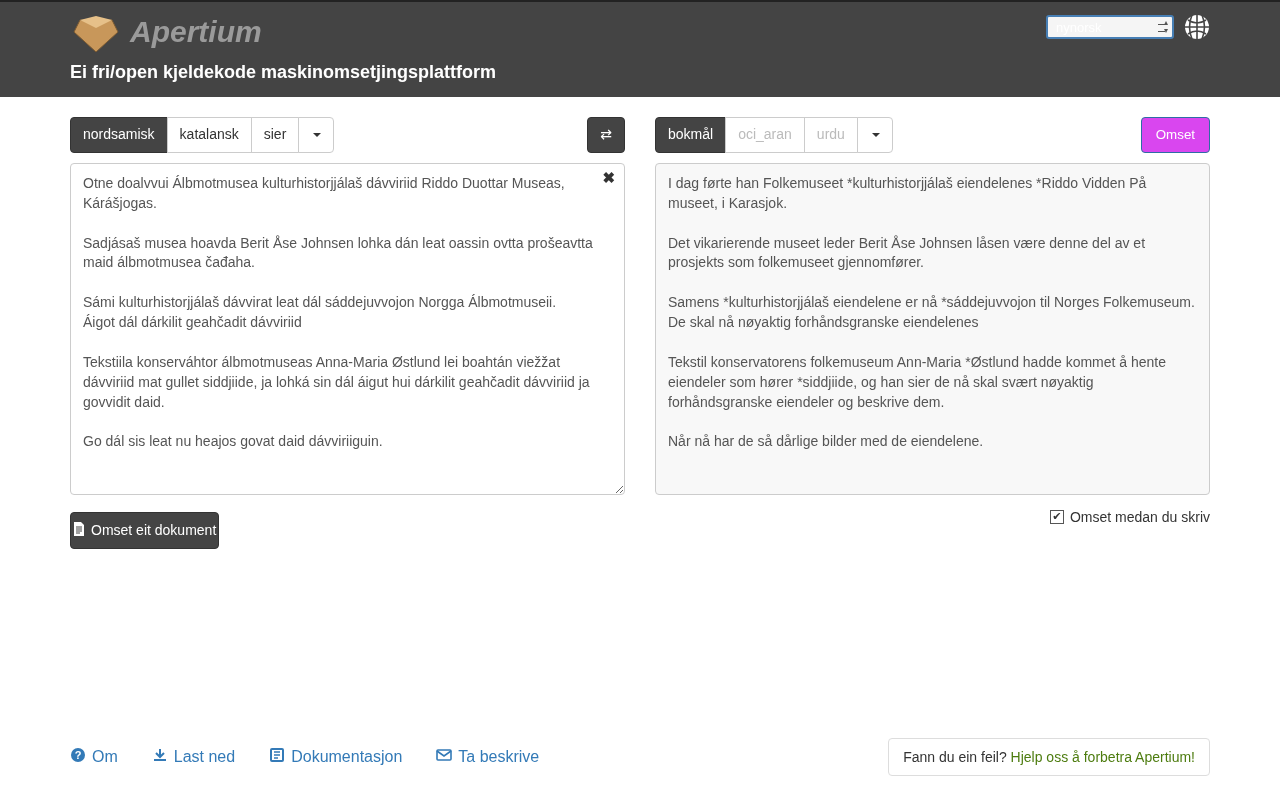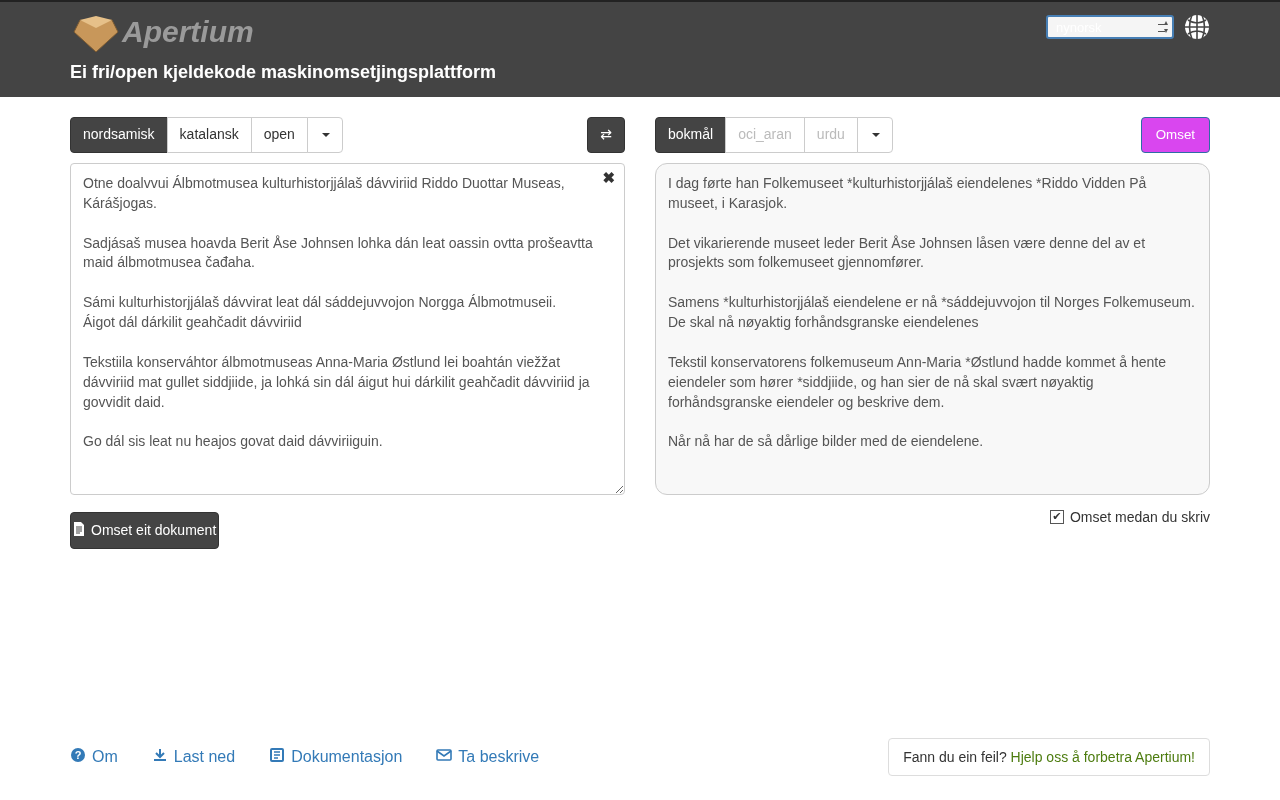--- a/index.html
+++ b/index.html
@@ -1,20 +1,20 @@
 <!DOCTYPE html>
 <html><head>
 <meta charset="utf-8">
 <style>
 * { box-sizing: border-box; margin: 0; padding: 0; }
 body { font-family: -apple-system, "Helvetica Neue", Helvetica, Arial, sans-serif; font-size: 14px; color: #333; background: #fff; }
 .navbar { background: #444; color: #fff; padding: 8px 0 14px 0; border-top: 2px solid #222; }
 .navbar-inner { max-width: 1170px; margin: 0 auto; padding: 0 15px; display: flex; justify-content: space-between; align-items: flex-start; }
 .logo-wrap { display: flex; flex-direction: column; }
-.logo-row { display: flex; align-items: center; gap: 0; }
+.logo-row { display: flex; align-items: center; gap: 8px; }
 .logo-box { width: 52px; height: 44px; position: relative; }
 .logo-box svg { width: 100%; height: 100%; }
 .logo-title { font-size: 30px; font-style: italic; font-weight: bold; color: #9a9a9a; line-height: 1; }
 .subtitle { font-size: 18px; font-weight: 600; color: #fff; margin-top: 8px; }
 .navbar-right { display: flex; align-items: center; gap: 10px; padding-top: 4px; }
 .lang-select { background: #f5f5f5; border: 2px solid #477fb5; border-radius: 3px; height: 24px; width: 128px; padding: 0 18px 0 8px; font-size: 13px; position: relative; display: flex; align-items: center; cursor: pointer; }
 .lang-select::after { content: ""; position: absolute; right: 6px; top: 4px; width: 8px; height: 14px; background: linear-gradient(#555,#555) 0 3px/7px 1px no-repeat, linear-gradient(#555,#555) 0 10px/7px 1px no-repeat; }
 .spinner-arrows { position:absolute; right:4px; top:2px; font-size:8px; line-height:8px; color:#555; display:flex; flex-direction:column; }
 .globe-icon { width: 26px; height: 26px; }
 .container { max-width: 1170px; margin: 0 auto; padding: 20px 15px; }
@@ -28,21 +28,21 @@
 .btn-group .btn:last-child { border-top-right-radius: 4px; border-bottom-right-radius: 4px; }
 .btn.active { background: #444; color: #fff; border-color: #333; }
 .btn.disabled { color: #bbb; cursor: default; }
 .btn-default { background: #444; color: #fff; border-color: #333; border-radius: 4px; }
 .btn-primary { background: #d946ef; color: #fff; border: 1px solid #2e6da4; border-radius: 4px; padding: 7px 14px; cursor: pointer; }
 .caret { display: inline-block; width: 0; height: 0; margin-left: 2px; vertical-align: middle; border-top: 4px solid; border-right: 4px solid transparent; border-left: 4px solid transparent; }
 .swap-icon { display: inline-block; font-size: 14px; }
 .textbox-wrap { position: relative; }
 textarea.src { width: 100%; height: 332px; border: 1px solid #ccc; border-radius: 4px; padding: 10px 24px 10px 12px; font-family: inherit; font-size: 14px; line-height: 1.42; resize: both; color: #555; }
 .clear-x { position: absolute; top: 6px; right: 10px; font-size: 15px; color: #333; cursor: pointer; font-weight: bold; }
-.output { width: 100%; height: 332px; border: 1px solid #ccc; border-radius: 12px; padding: 10px 12px; font-size: 14px; line-height: 1.42; background: #f8f8f8; overflow-y: auto; white-space: pre-wrap; color: #555; }
+.output { width: 100%; height: 332px; border: 1px solid #ccc; border-radius: 4px; padding: 10px 12px; font-size: 14px; line-height: 1.42; background: #f8f8f8; overflow-y: auto; white-space: pre-wrap; color: #555; }
 .below-row { margin-top: 14px; display: flex; justify-content: space-between; align-items: center; }
 .doc-btn { background: #444; color: #fff; border: 1px solid #333; border-radius: 4px; padding: 9px 2px; cursor: pointer; display: inline-flex; align-items: center; gap: 6px; font-size: 14px; }
 .check-wrap { display: flex; align-items: center; gap: 6px; font-size: 14px; }
 .checkbox { width: 14px; height: 14px; border: 1px solid #555; display: inline-flex; align-items: center; justify-content: center; font-size: 11px; line-height: 1; }
 .footer { position: fixed; bottom: 0; left: 0; right: 0; background: #fff; }
 .footer-inner { max-width: 1170px; margin: 0 auto; padding: 18px 15px 24px; display: flex; justify-content: space-between; align-items: center; }
 .footer-links { display: flex; gap: 34px; }
 .footer-link { color: #337ab7; font-size: 16px; text-decoration: none; display: inline-flex; align-items: center; gap: 6px; cursor: pointer; }
 .feedback-box { border: 1px solid #ddd; border-radius: 4px; padding: 10px 14px; font-size: 14px; }
 .feedback-box a { color: #4d7c0f; text-decoration: none; cursor: pointer; }
@@ -80,21 +80,21 @@
   </div>
 </div>
 
 <div class="container">
   <div class="row">
     <div class="col">
       <div class="toolbar">
         <div class="btn-group">
           <button class="btn active">nordsamisk</button>
           <button class="btn">katalansk</button>
-          <button class="btn">open</button>
+          <button class="btn">sier</button>
           <button class="btn">
               <span class="caret"></span>
             </button>
         </div>
         <button class="btn btn-default" style="border-radius:4px;">
           <span class="swap-icon">⇄</span>
         </button>
       </div>
       <div class="textbox-wrap">
         <textarea class="src" style="">Otne doalvvui Álbmotmusea kulturhistorjjálaš dávviriid Riddo Duottar Museas, Kárášjogas.

